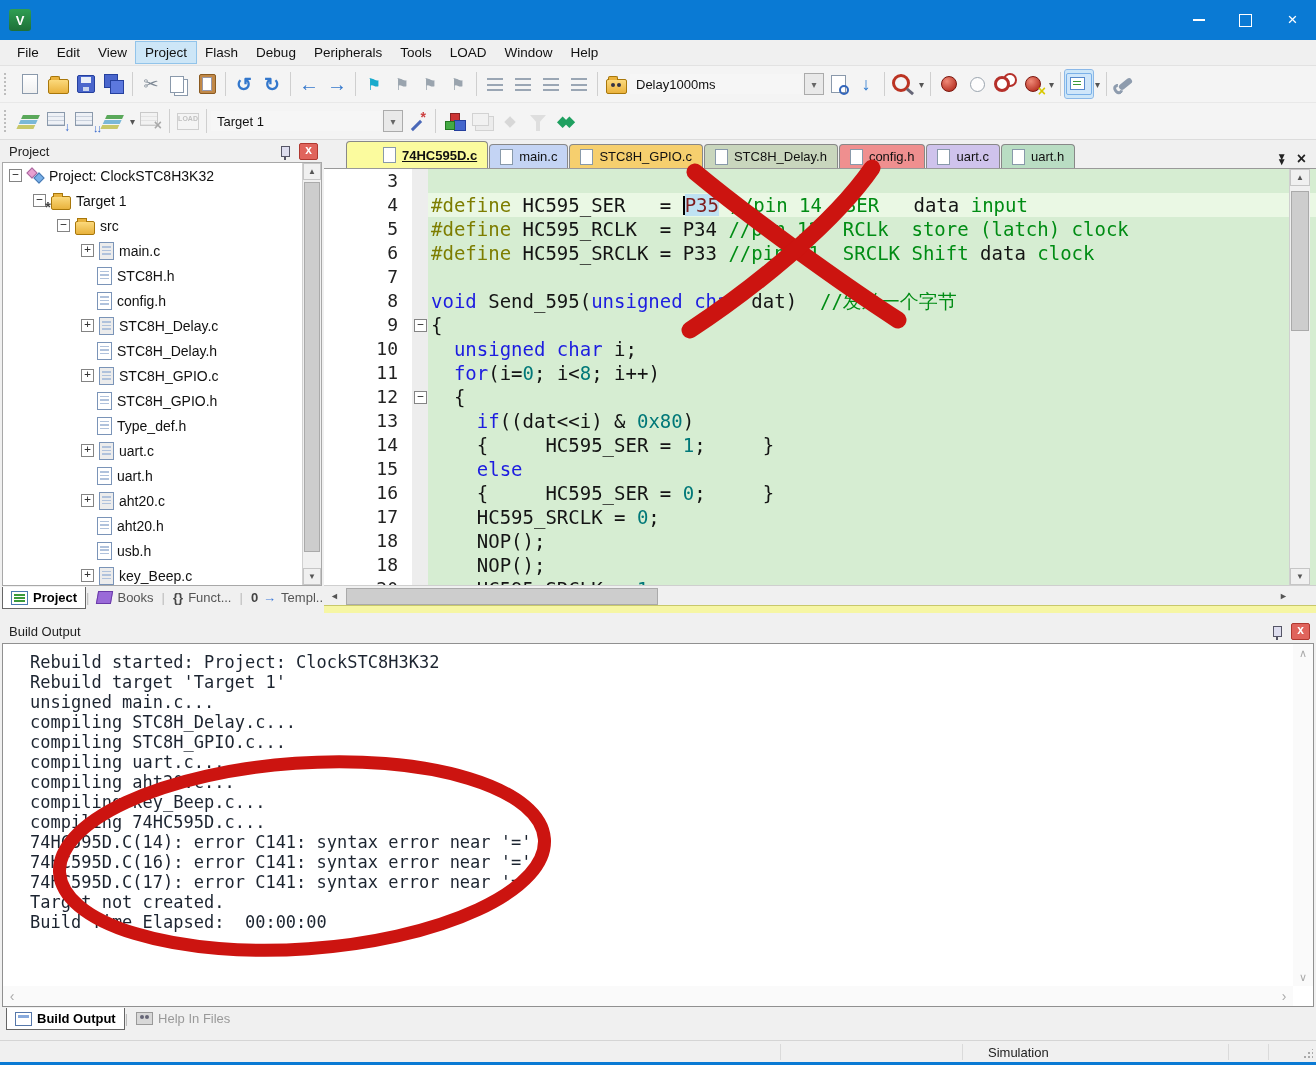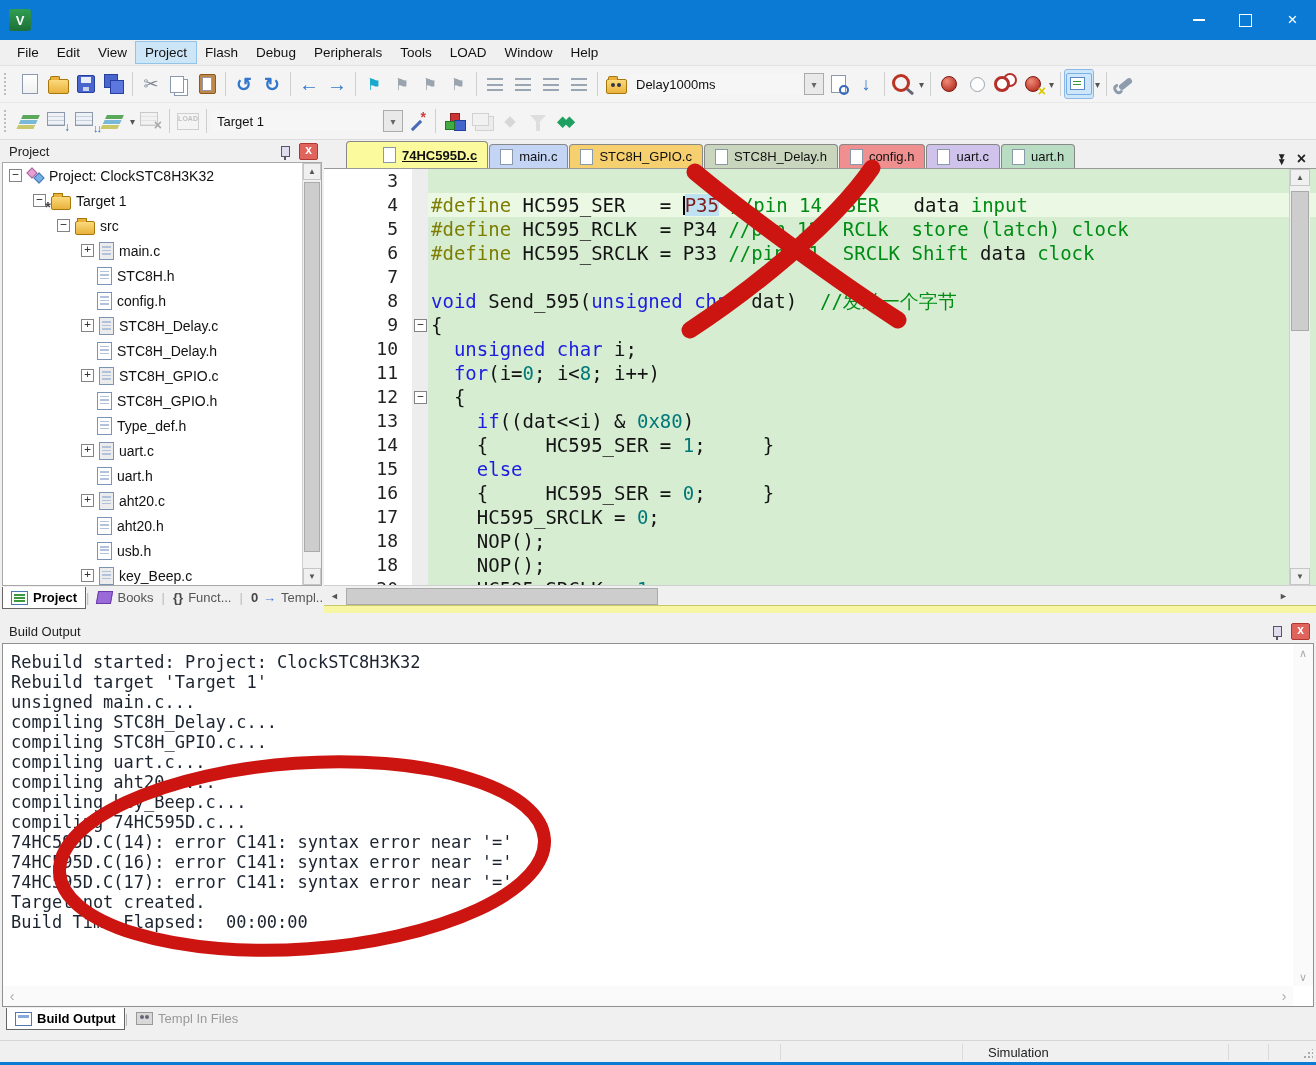--- a/index.html
+++ b/index.html
@@ -145,21 +145,21 @@
   .evscroll{position:absolute;right:6px;top:29px;width:20px;height:416px;background:#f0f0f0;border-left:1px solid #cfcfcf;}
   .evthumb{position:absolute;left:1px;top:22px;height:140px;width:18px;background:#cdcdcd;border:1px solid #aaa;box-sizing:border-box;}
   .ehscroll{position:absolute;left:0;right:0;top:445px;height:20px;background:#f0f0f0;border-top:1px solid #cfcfcf;}
   .ehthumb{position:absolute;left:22px;top:2px;width:310px;height:15px;background:#cdcdcd;border:1px solid #aaa;}
   .harrow{position:absolute;top:2px;color:#555;font-size:9px;line-height:16px;}
   .ystrip{position:absolute;left:0;right:0;top:465px;height:8px;background:#f6f6a4;border-top:1px solid #c8c86a;border-bottom:1px solid #c8c86a;}
   
   .build-panel{position:absolute;left:0;top:613px;width:100%;height:394px;background:#f0f0f0;}
   .bhead{position:absolute;left:2px;right:2px;top:8px;height:21px;display:flex;align-items:center;font-size:13px;color:#222;padding:0 4px 0 7px;}
   .bhead .sp{flex:1;}
-  .console{position:absolute;left:2px;right:2px;top:30px;bottom:0;background:#fff;border:1px solid #909090;overflow:hidden;}
+  .console{position:absolute;left:2px;right:2px;top:30px;bottom:0;background:#fff;border:1px solid #909090;overflow:hidden;padding-left:19px;}
   .cline{font-family:"DejaVu Sans Mono",monospace;font-size:17px;line-height:20px;color:#1c2430;white-space:pre;padding-left:8px;}
   .console .pad{height:8px;}
   .cvscroll{position:absolute;right:0;top:0;bottom:20px;width:20px;background:#fafafa;color:#aaa;}
   .cvscroll .a{position:absolute;left:0;width:20px;height:18px;display:flex;align-items:center;justify-content:center;font-size:11px;}
   .chscroll{position:absolute;left:0;right:20px;bottom:0;height:20px;background:#fafafa;color:#aaa;}
   .chscroll .a{position:absolute;top:0;height:20px;width:18px;display:flex;align-items:center;justify-content:center;font-size:14px;}
   
   .btabs{position:absolute;left:0;top:1007px;width:100%;height:33px;background:#f0f0f0;display:flex;align-items:flex-start;padding-left:6px;box-sizing:border-box;font-size:13px;}
   .statusbar{position:absolute;left:0;top:1040px;width:100%;height:25px;background:#f0f0f0;border-top:1px solid #d5d5d5;box-sizing:border-box;font-size:13px;color:#222;}
   .statusbar .seg{position:absolute;top:3px;bottom:5px;border-left:1px solid #dadada;}
@@ -654,21 +654,21 @@
   </div>
 
   <div class="btabs" id="btabs">
       <span class="ptab act">
         <span class="bi-bo"></span>
         <span>Build Output</span>
       </span>
       <span class="vsep">|</span>
       <span class="ptab">
         <span class="bi-fif"></span>
-        <span style="color: rgb(153, 153, 153);">Templ In Files</span>
+        <span style="color: rgb(153, 153, 153);">Help In Files</span>
       </span>
     </div>
 
   <div class="statusbar">
     <span class="seg" style="left:780px;"></span>
     <span class="seg" style="left:962px;"></span>
     <span class="seg" style="left:1228px;"></span>
     <span class="seg" style="left:1268px;"></span>
     <span class="simlabel">Simulation</span>
     <span class="gripdots"></span>

